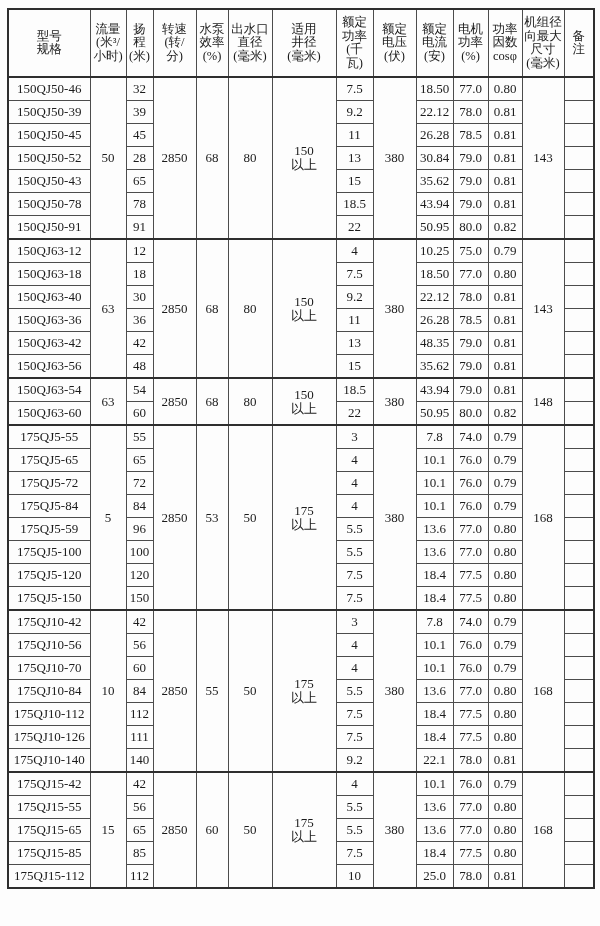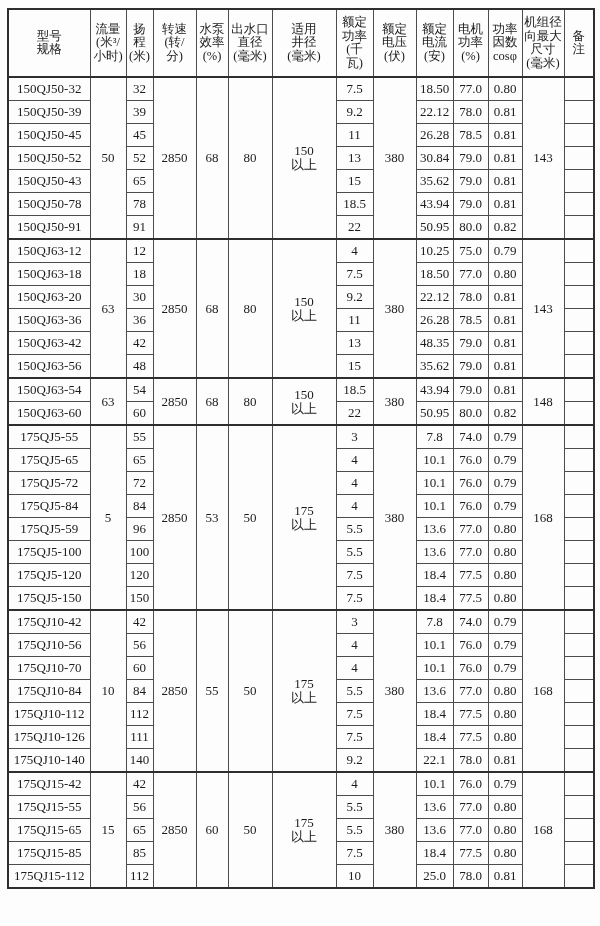--- a/index.html
+++ b/index.html
@@ -127,21 +127,21 @@
           <th>机组径
 向最大
 尺寸
 (毫米)</th>
           <th>备
 注</th>
         </tr>
     </thead>
     <tbody id="table-body">
         <tr class="group-start">
-          <td>150QJ50-32</td>
+          <td>150QJ50-46</td>
           <td rowspan="7">50</td>
           <td>32</td>
           <td rowspan="7">2850</td>
           <td rowspan="7">68</td>
           <td rowspan="7">80</td>
           <td rowspan="7">150
 以上</td>
           <td>7.5</td>
           <td rowspan="7">380</td>
           <td>18.50</td>
@@ -163,21 +163,21 @@
           <td>150QJ50-45</td>
           <td>45</td>
           <td>11</td>
           <td>26.28</td>
           <td>78.5</td>
           <td>0.81</td>
           <td></td>
         </tr>
         <tr>
           <td>150QJ50-52</td>
-          <td>52</td>
+          <td>28</td>
           <td>13</td>
           <td>30.84</td>
           <td>79.0</td>
           <td>0.81</td>
           <td></td>
         </tr>
         <tr>
           <td>150QJ50-43</td>
           <td>65</td>
           <td>15</td>
@@ -224,21 +224,21 @@
         <tr>
           <td>150QJ63-18</td>
           <td>18</td>
           <td>7.5</td>
           <td>18.50</td>
           <td>77.0</td>
           <td>0.80</td>
           <td></td>
         </tr>
         <tr>
-          <td>150QJ63-20</td>
+          <td>150QJ63-40</td>
           <td>30</td>
           <td>9.2</td>
           <td>22.12</td>
           <td>78.0</td>
           <td>0.81</td>
           <td></td>
         </tr>
         <tr>
           <td>150QJ63-36</td>
           <td>36</td>

